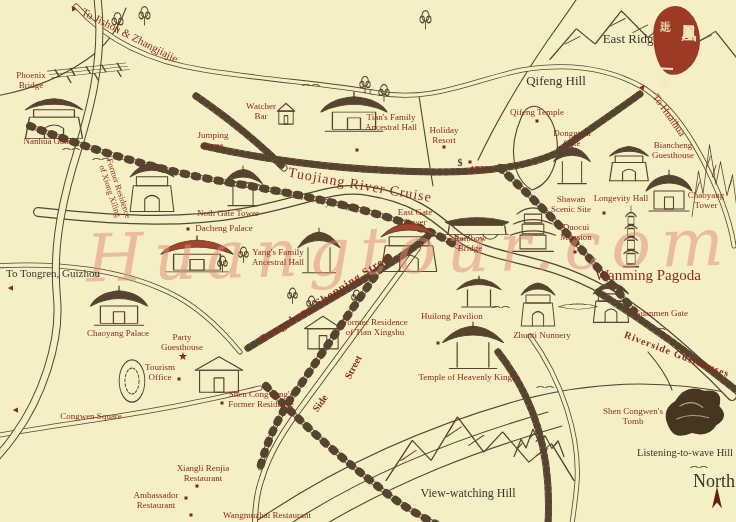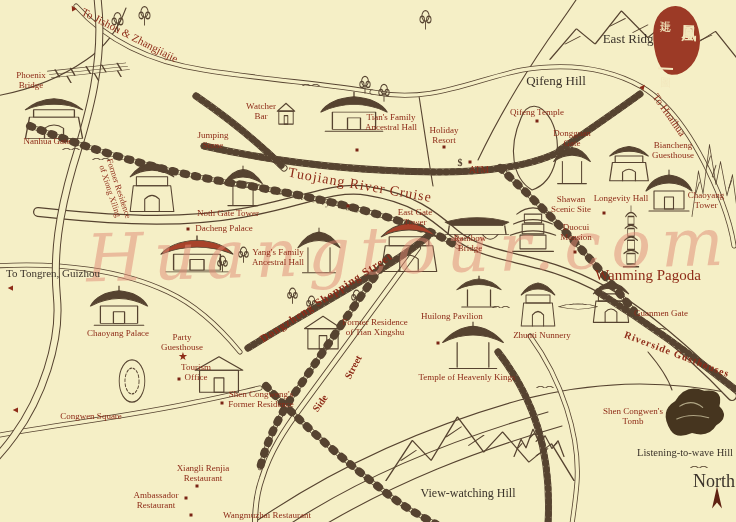--- a/index.html
+++ b/index.html
@@ -493,21 +493,21 @@
       <div class="lbl lbl-red" style="left: 118px; top: 334px; font-size: 9px; transform: translate(-50%, -50%) rotate(0deg);">
         <span class="ln">Chaoyang Palace</span>
       </div>
       <div class="lbl lbl-red" style="left: 182px; top: 343px; font-size: 9px; transform: translate(-50%, -50%) rotate(0deg);">
         <span class="ln">Party</span>
         <span class="ln">Guesthouse</span>
       </div>
       <div class="lbl lbl-red" style="left: 91px; top: 381px; font-size: 9px; transform: translate(-50%, -50%) rotate(0deg); margin-top: 36px;">
         <span class="ln">Congwen Square</span>
       </div>
-      <div class="lbl lbl-red" style="left: 160px; top: 373px; font-size: 9px; transform: translate(-50%, -50%) rotate(0deg); margin-left: 36px;">
+      <div class="lbl lbl-red" style="left: 160px; top: 373px; font-size: 9px; transform: translate(-50%, -50%) rotate(0deg);">
         <span class="ln">Tourism</span>
         <span class="ln">Office</span>
       </div>
       <div class="lbl lbl-red" style="left: 261px; top: 400px; font-size: 9px; transform: translate(-50%, -50%) rotate(0deg);">
         <span class="ln">Shen Congweng's</span>
         <span class="ln">Former Residence</span>
       </div>
       <div class="lbl lbl-red" style="left: 163px; top: 474px; font-size: 9px; transform: translate(-50%, -50%) rotate(0deg); margin-left: 40px;">
         <span class="ln">Xiangli Renjia</span>
         <span class="ln">Restaurant</span>

